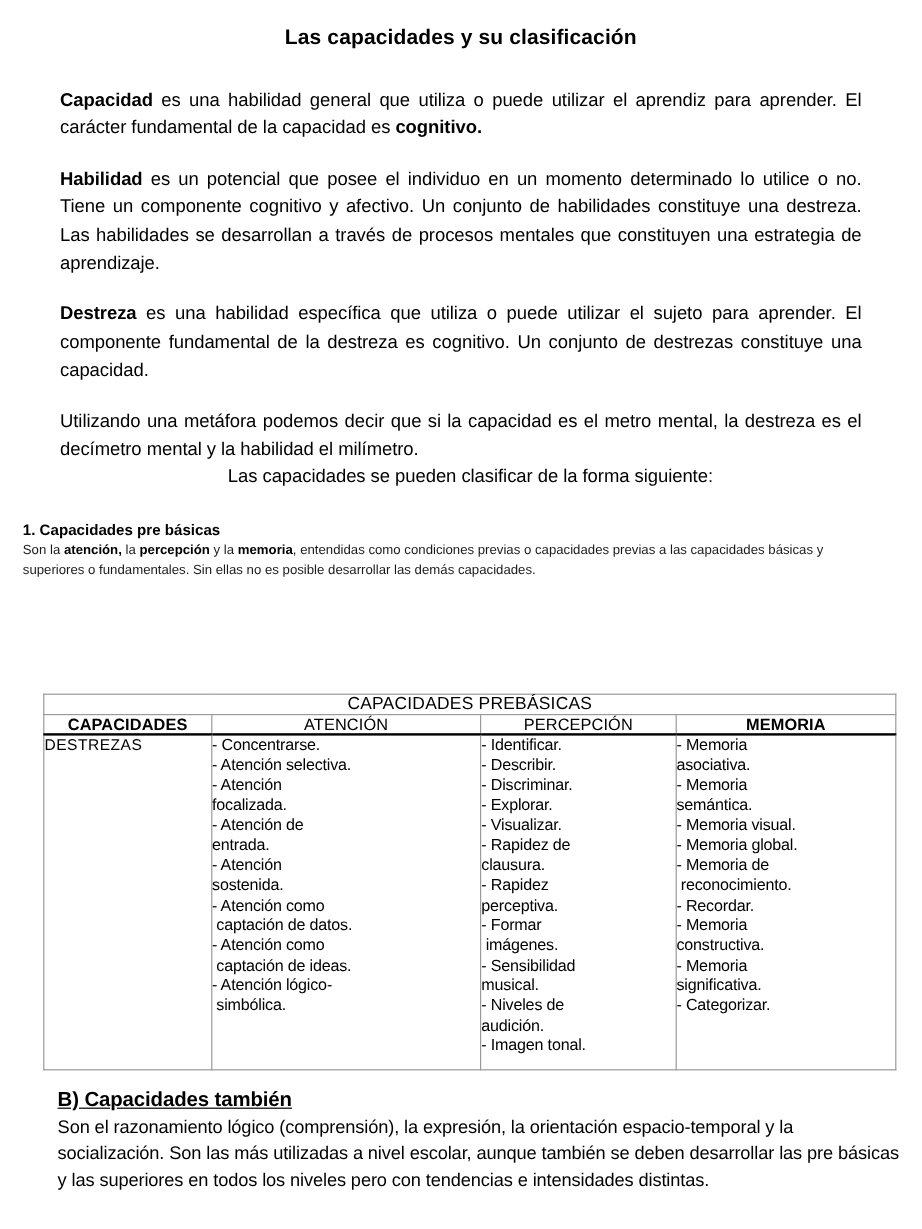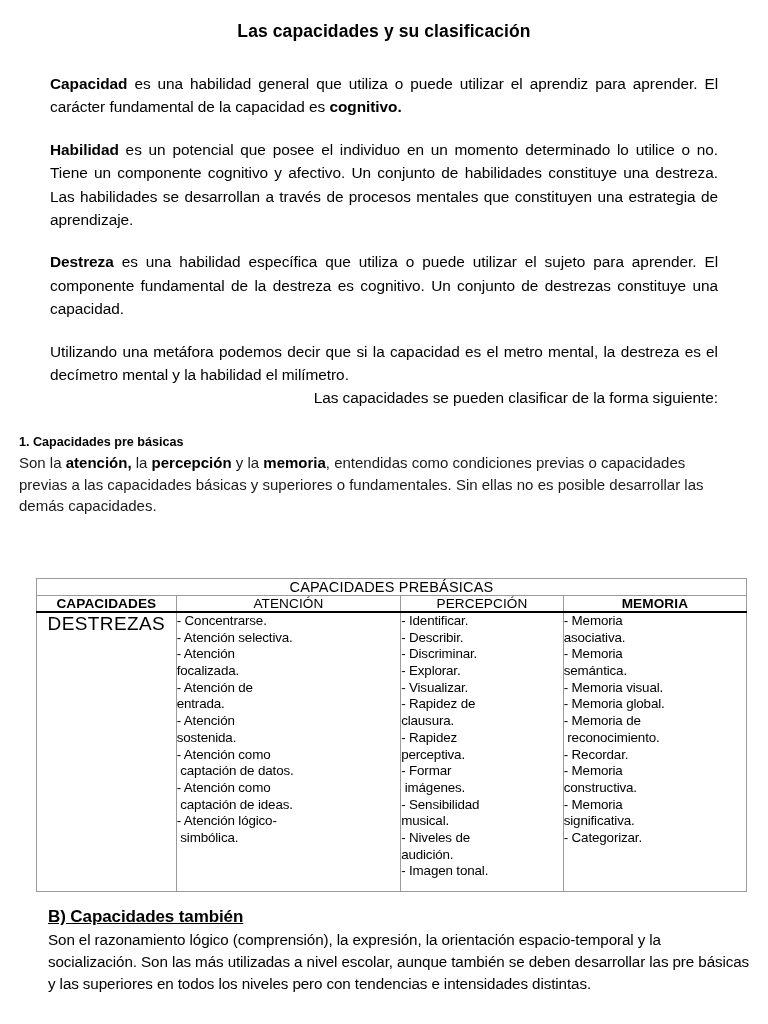--- a/index.html
+++ b/index.html
@@ -43,36 +43,36 @@
     font-size: 15.4px;
     line-height: 1.52;
     text-align: justify;
     margin: 0 0 19px 0;
     letter-spacing: -0.05px;
   }
   .para.tight {
     margin-bottom: 0;
   }
   .para b { font-weight: bold; }
-  .para .nojust { display: block; text-align: right; margin-left: 16px; }
+  .para .nojust { display: block; text-align: center; margin-left: 16px; }
 
   
   .small-section {
     margin: 0 20px 0 0;
     padding-left: 1px;
     padding-top: 24px;
   }
   .small-heading {
     font-size: 12.6px;
     font-weight: bold;
     line-height: 1.35;
     margin: 0 0 1px 0;
   }
   .small-para {
-    font-size: 15px;
+    font-size: 11px;
     line-height: 1.45;
     margin: 0;
     text-align: left;
     color: #1a1a1a;
   }
   .small-para b { font-weight: bold; color: #000; }
 
   
   .table-wrap {
     position: absolute;
@@ -105,23 +105,23 @@
     letter-spacing: 0.1px;
     margin-top: 32px;
   }
   .th-sub.bold-col { font-weight: bold; }
   .col-caps  { width: 122px; }
   .col-aten  { width: 196px; }
   .col-perc  { width: 142px; }
   .col-mem   { width: 160px; }
 
   .cell-destrezas {
-    text-align: center;
+    text-align: left;
     vertical-align: middle;
-    font-size: 19px;
+    font-size: 13px;
     font-weight: bold;
     letter-spacing: 0.4px;
     height: 278px;
   }
   .cell-list {
     padding: 2px 3px 2px 4px;
     font-size: 13.4px;
     line-height: 1.245;
     font-weight: bold;
     letter-spacing: -0.15px;

